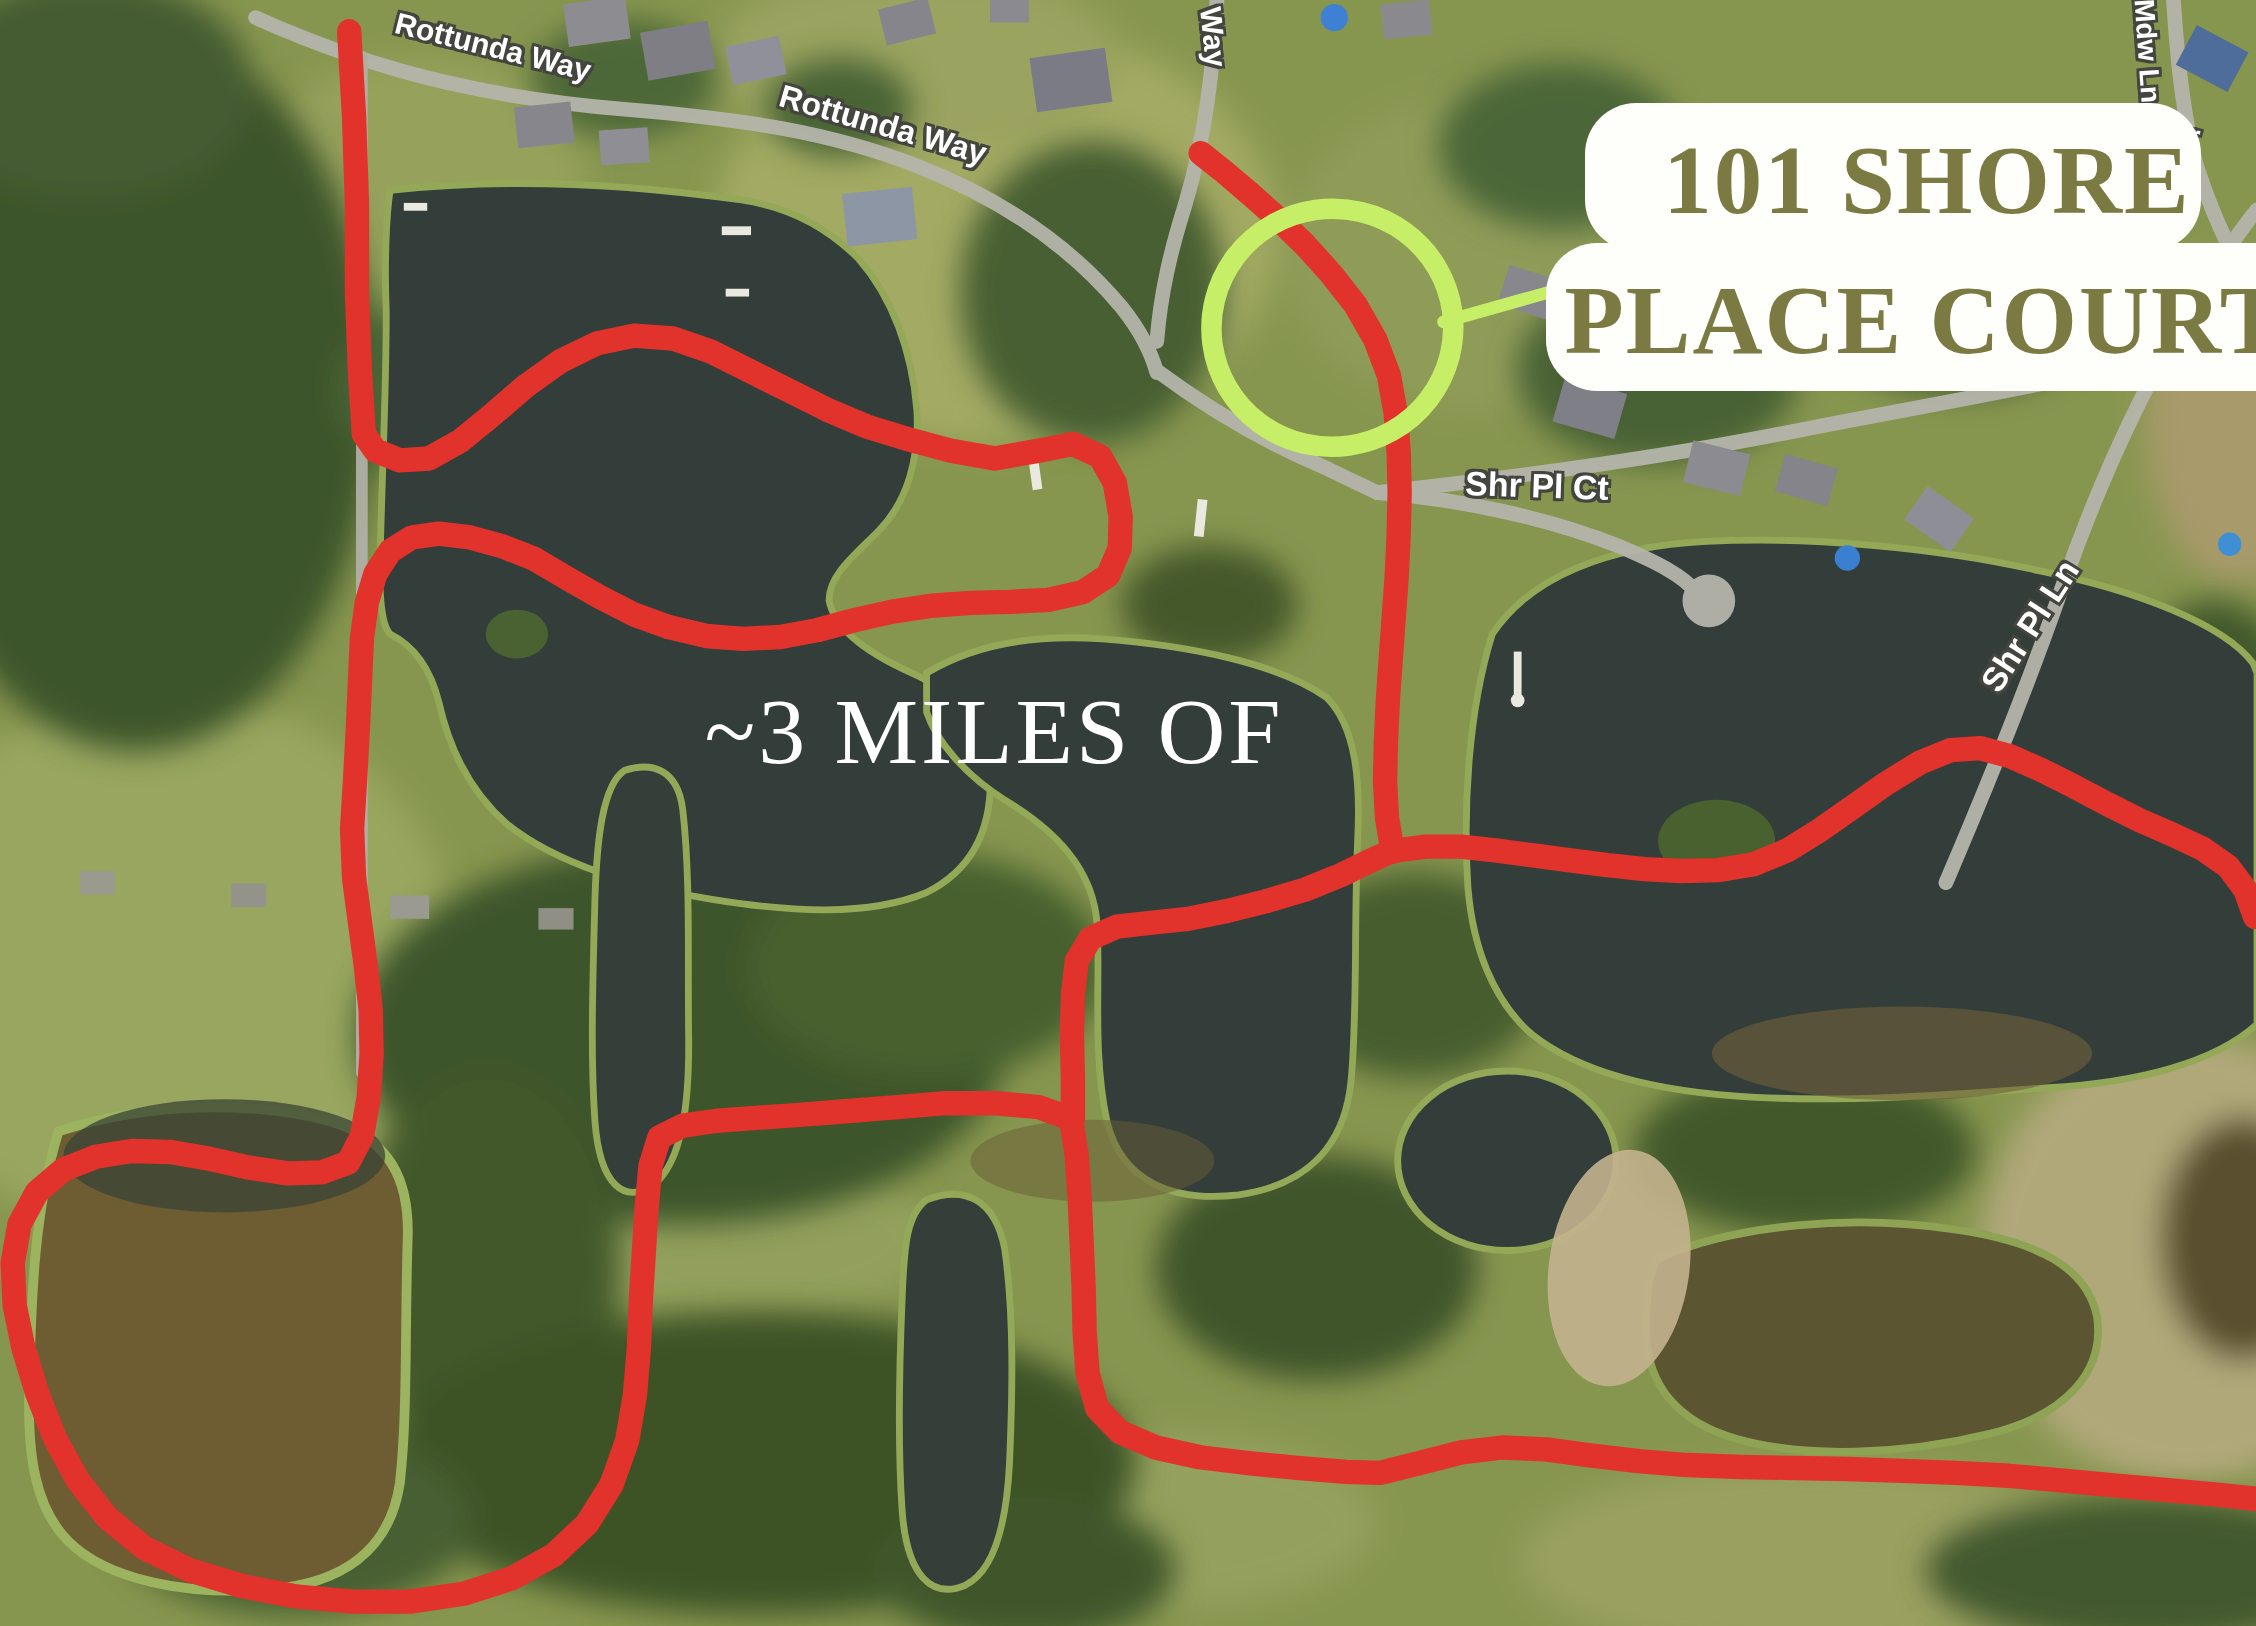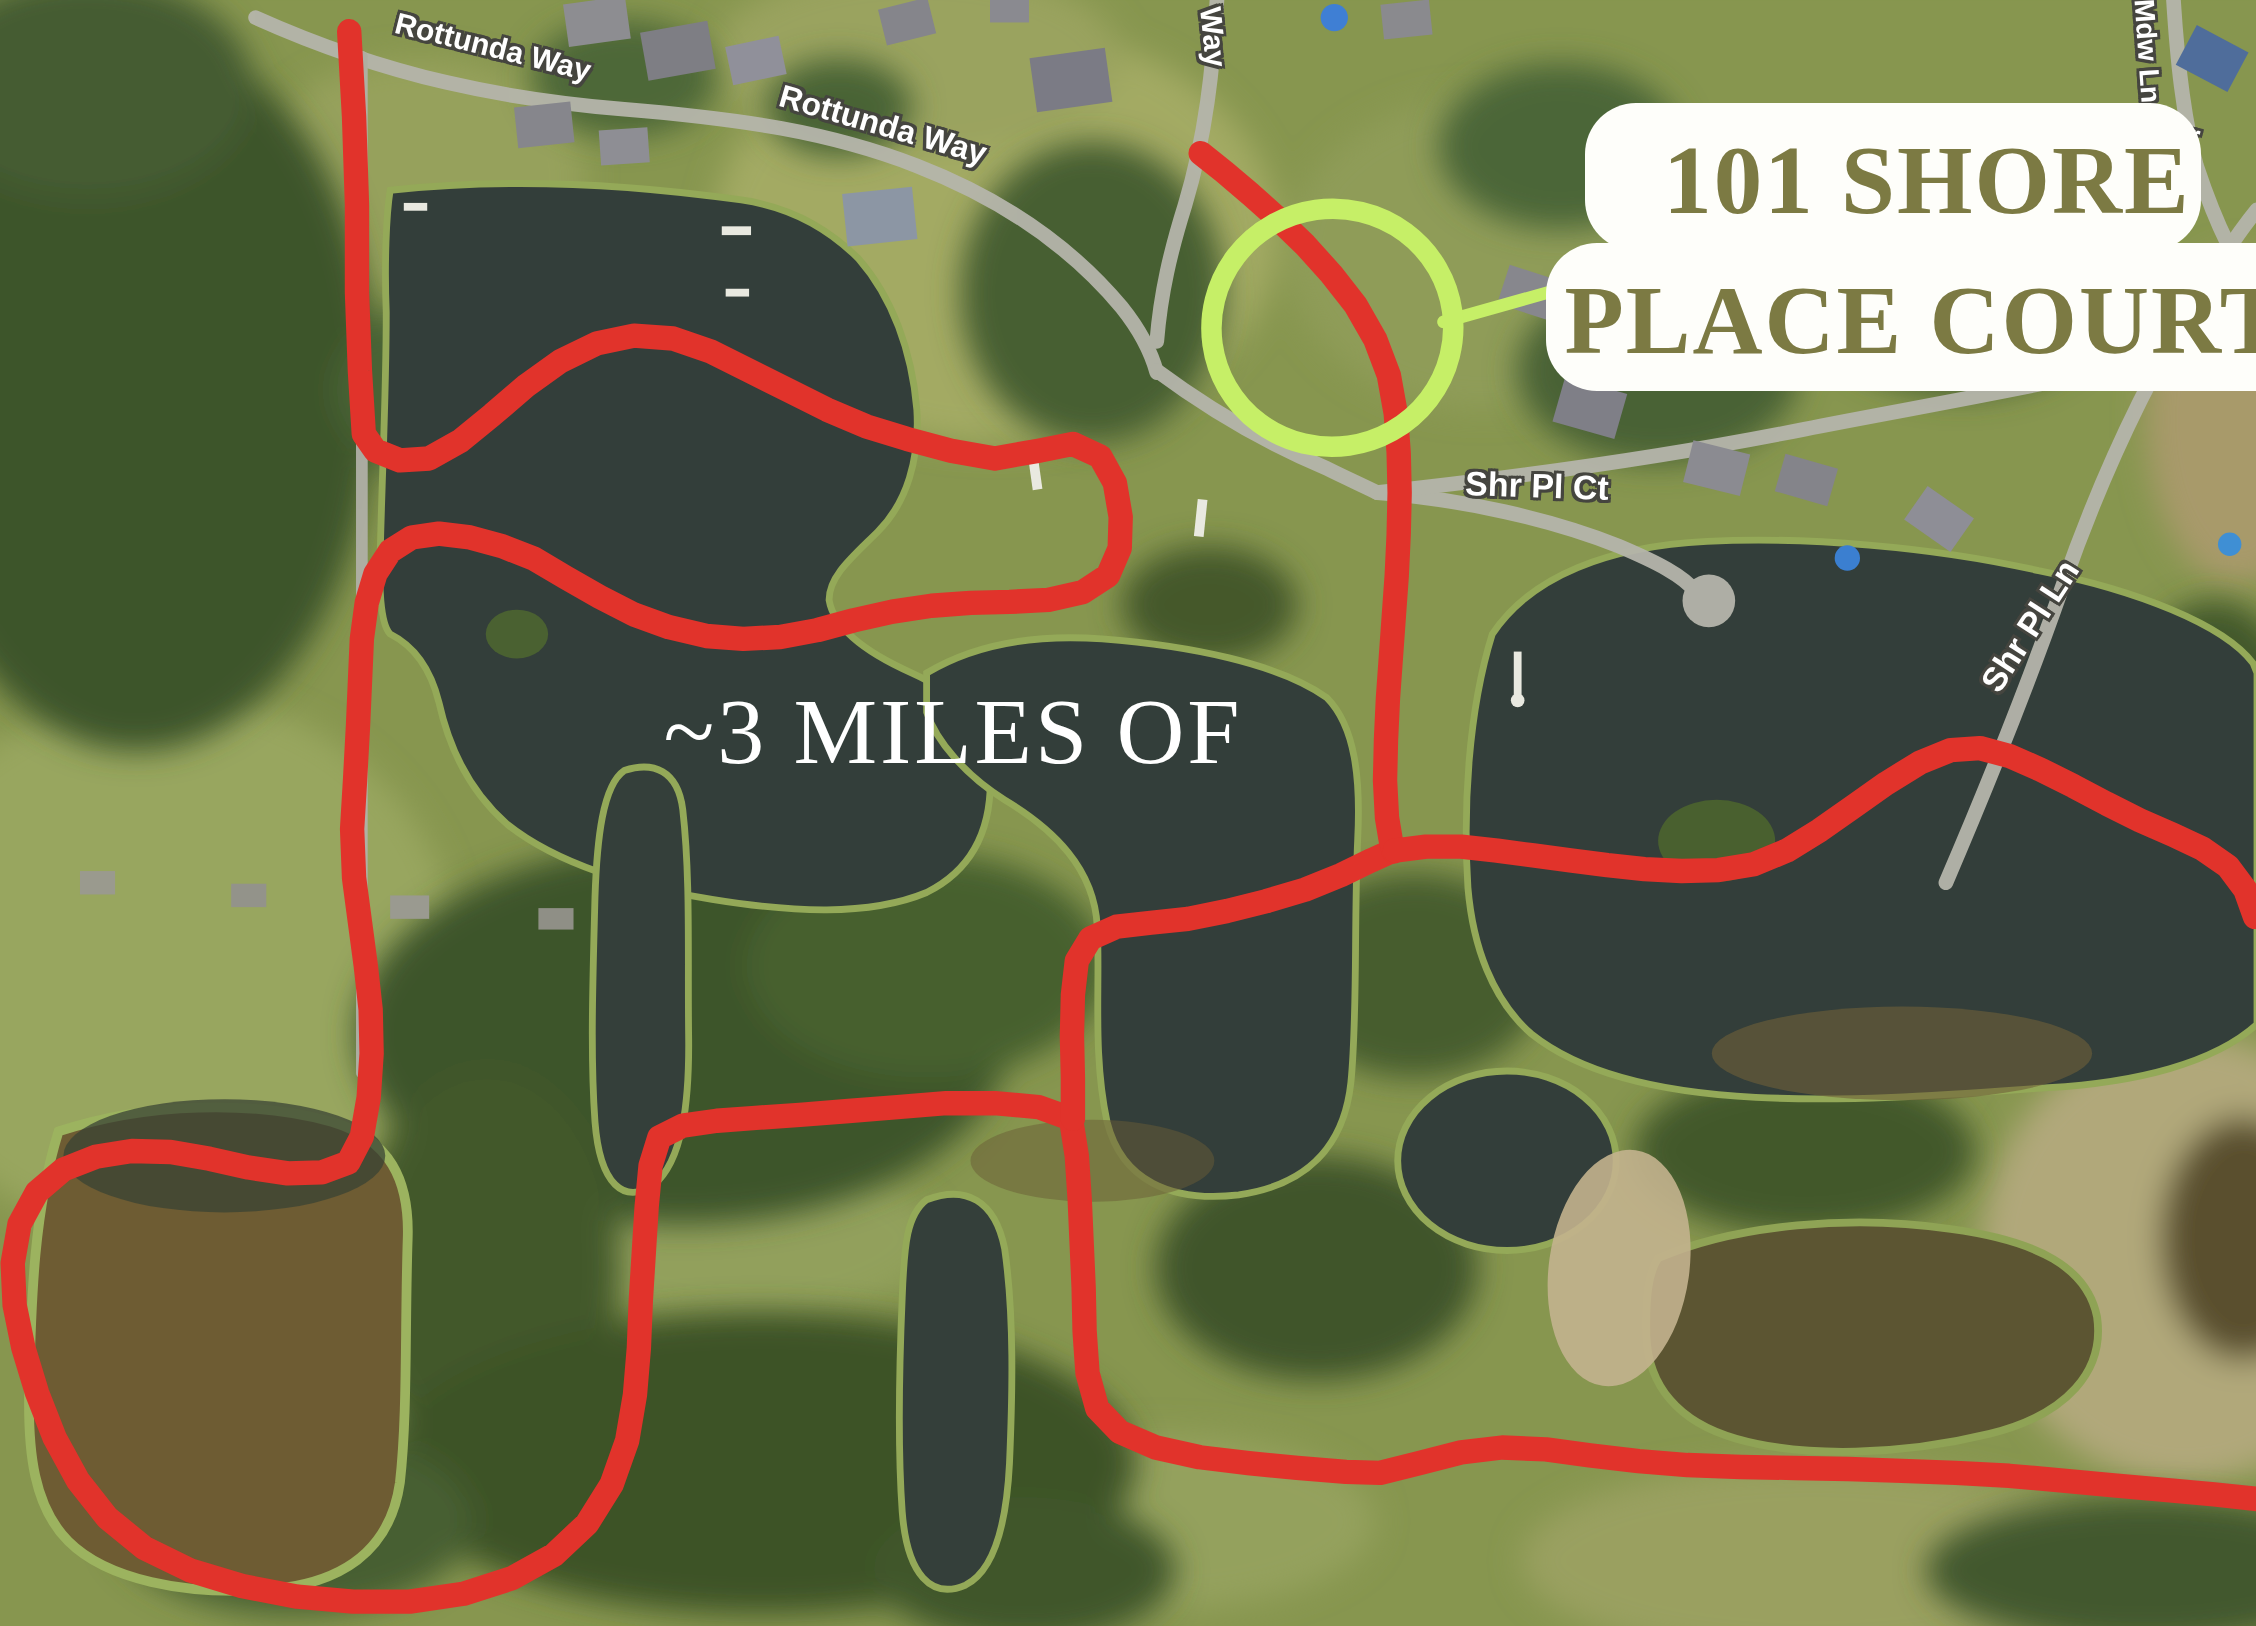--- a/index.html
+++ b/index.html
@@ -24,21 +24,21 @@
   .bubble.b2{left:0;top:140px;width:759px;height:148px;}
   .callout-line{
     position:absolute;color:#7c7a43;font-family:"Liberation Serif",serif;
     font-weight:bold;font-size:97px;text-align:center;letter-spacing:2px;
   }
   .callout-line.l1{left:39px;top:15.6px;width:684px;line-height:123px;}
   .callout-line.l2{left:0;top:156px;width:759px;line-height:123px;}
 
   
   .trail-note{
-    position:absolute;left:592px;top:685px;width:722px;text-align:center;
+    position:absolute;left:633px;top:685px;width:722px;text-align:center;
     color:#ffffff;font-family:"Liberation Serif",serif;font-size:94px;
     letter-spacing:2.9px;z-index:4;
   }
   .trail-note .note-line{line-height:92px;}
   .trail-note .note-line2{white-space:pre;}
 
   .anno{z-index:2;}
 </style>
 </head>
 <body>

